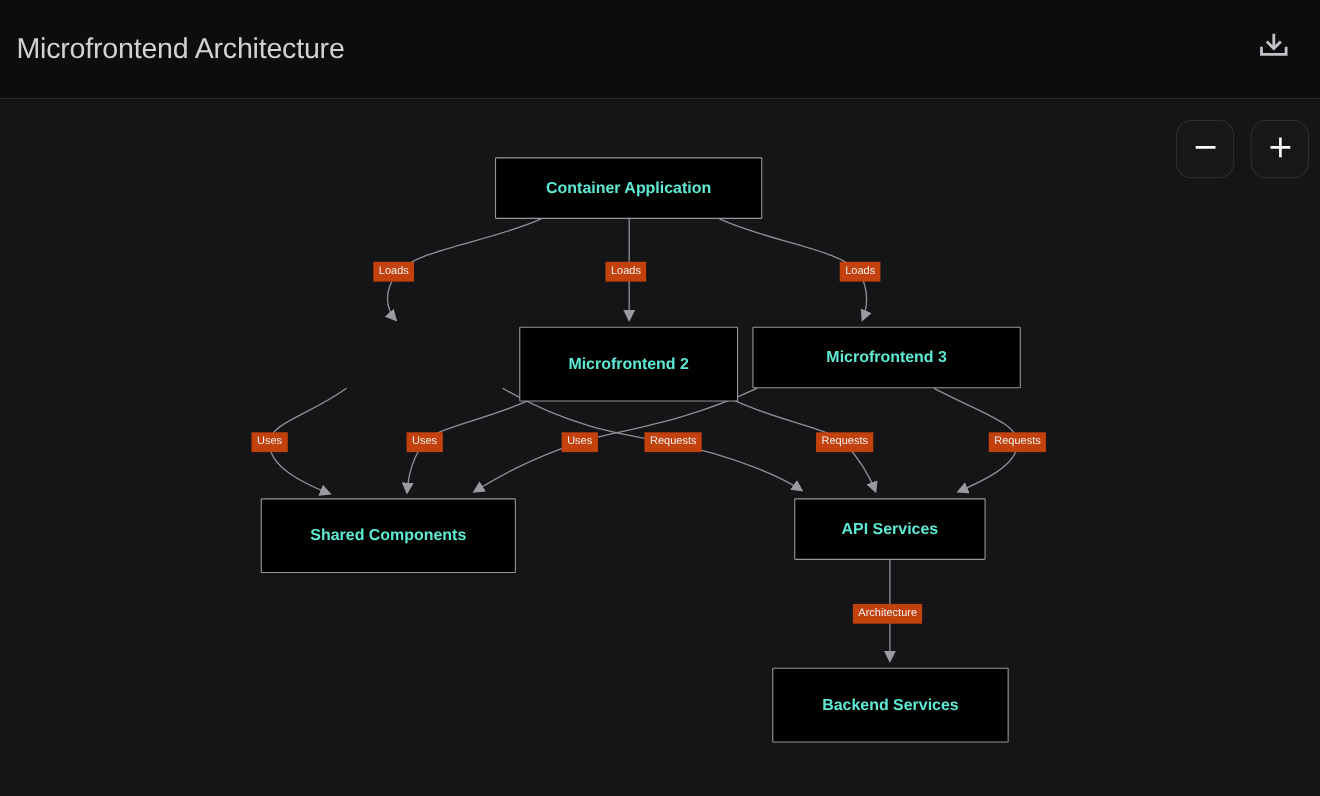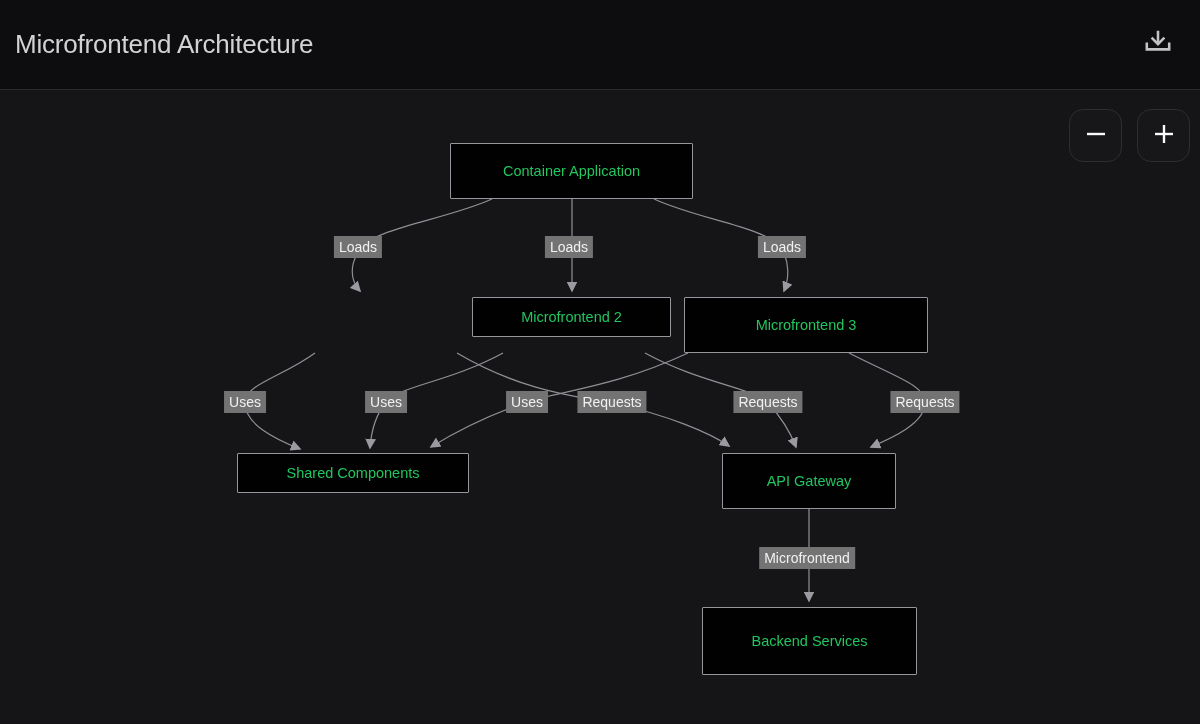--- a/index.html
+++ b/index.html
@@ -40,31 +40,32 @@
   .zoom-btn svg { stroke: #fafafa; }
   .zoom-out-btn { right: 78px; }
   .zoom-in-btn  { right: 10px; }
 
   
   .node {
     position: absolute;
     background: #010102;
     border: 1.5px solid #96969c;
     border-radius: 1px;
-    color: #22c55e; font-size: 14.5px;
+    color: #5eead4; font-size: 14.5px;
     display: flex; align-items: center; justify-content: center;
     text-align: center;
     z-index: 3;
+    font-weight: bold;
   }
 
   
   .edge-label {
     position: absolute; transform: translate(-50%, -50%);
-    background: #737373; color: #f1f1f3;
-    font-size: 14px; line-height: 1; padding: 4px 5px;
+    background: #c2410c; color: #f1f1f3;
+    font-size: 10px; line-height: 1; padding: 4px 5px;
     white-space: nowrap; z-index: 2;
   }
 </style>
 </head>
 <body>
 
 <div class="app">
 
   <div class="header">
     <div class="header-title">Microfrontend Architecture</div>
@@ -103,27 +104,27 @@
 
     <div class="edge-label" style="left:358px; top:157px;">Loads</div>
     <div class="edge-label" style="left:569px; top:157px;">Loads</div>
     <div class="edge-label" style="left:782px; top:157px;">Loads</div>
     <div class="edge-label" style="left:245px; top:312px;">Uses</div>
     <div class="edge-label" style="left:386px; top:312px;">Uses</div>
     <div class="edge-label" style="left:527px; top:312px;">Uses</div>
     <div class="edge-label" style="left:612px; top:312px;">Requests</div>
     <div class="edge-label" style="left:768px; top:312px;">Requests</div>
     <div class="edge-label" style="left:925px; top:312px;">Requests</div>
-    <div class="edge-label" style="left:807px; top:468px;">Microfrontend</div>
+    <div class="edge-label" style="left:807px; top:468px;">Architecture</div>
 
     <div class="node" style="left:450px; top:53px;  width:243px; height:56px;">Container Application</div>
-    <div class="node" style="left:472px; top:207px; width:199px; height:40px;">Microfrontend 2</div>
+    <div class="node" style="left:472px; top:207px; width:199px; height:68px;">Microfrontend 2</div>
     <div class="node" style="left:684px; top:207px; width:244px; height:56px;">Microfrontend 3</div>
-    <div class="node" style="left:237px; top:363px; width:232px; height:40px;">Shared Components</div>
-    <div class="node" style="left:722px; top:363px; width:174px; height:56px;">API Gateway</div>
+    <div class="node" style="left:237px; top:363px; width:232px; height:68px;">Shared Components</div>
+    <div class="node" style="left:722px; top:363px; width:174px; height:56px;">API Services</div>
     <div class="node" style="left:702px; top:517px; width:215px; height:68px;">Backend Services</div>
 
     <button class="zoom-btn zoom-out-btn">
       <span>
         <svg width="28" height="28" viewBox="0 0 28 28" fill="none" stroke-width="2.4">
           <path d="M5 14 H23"></path>
         </svg>
       </span>
     </button>
     <button class="zoom-btn zoom-in-btn">

